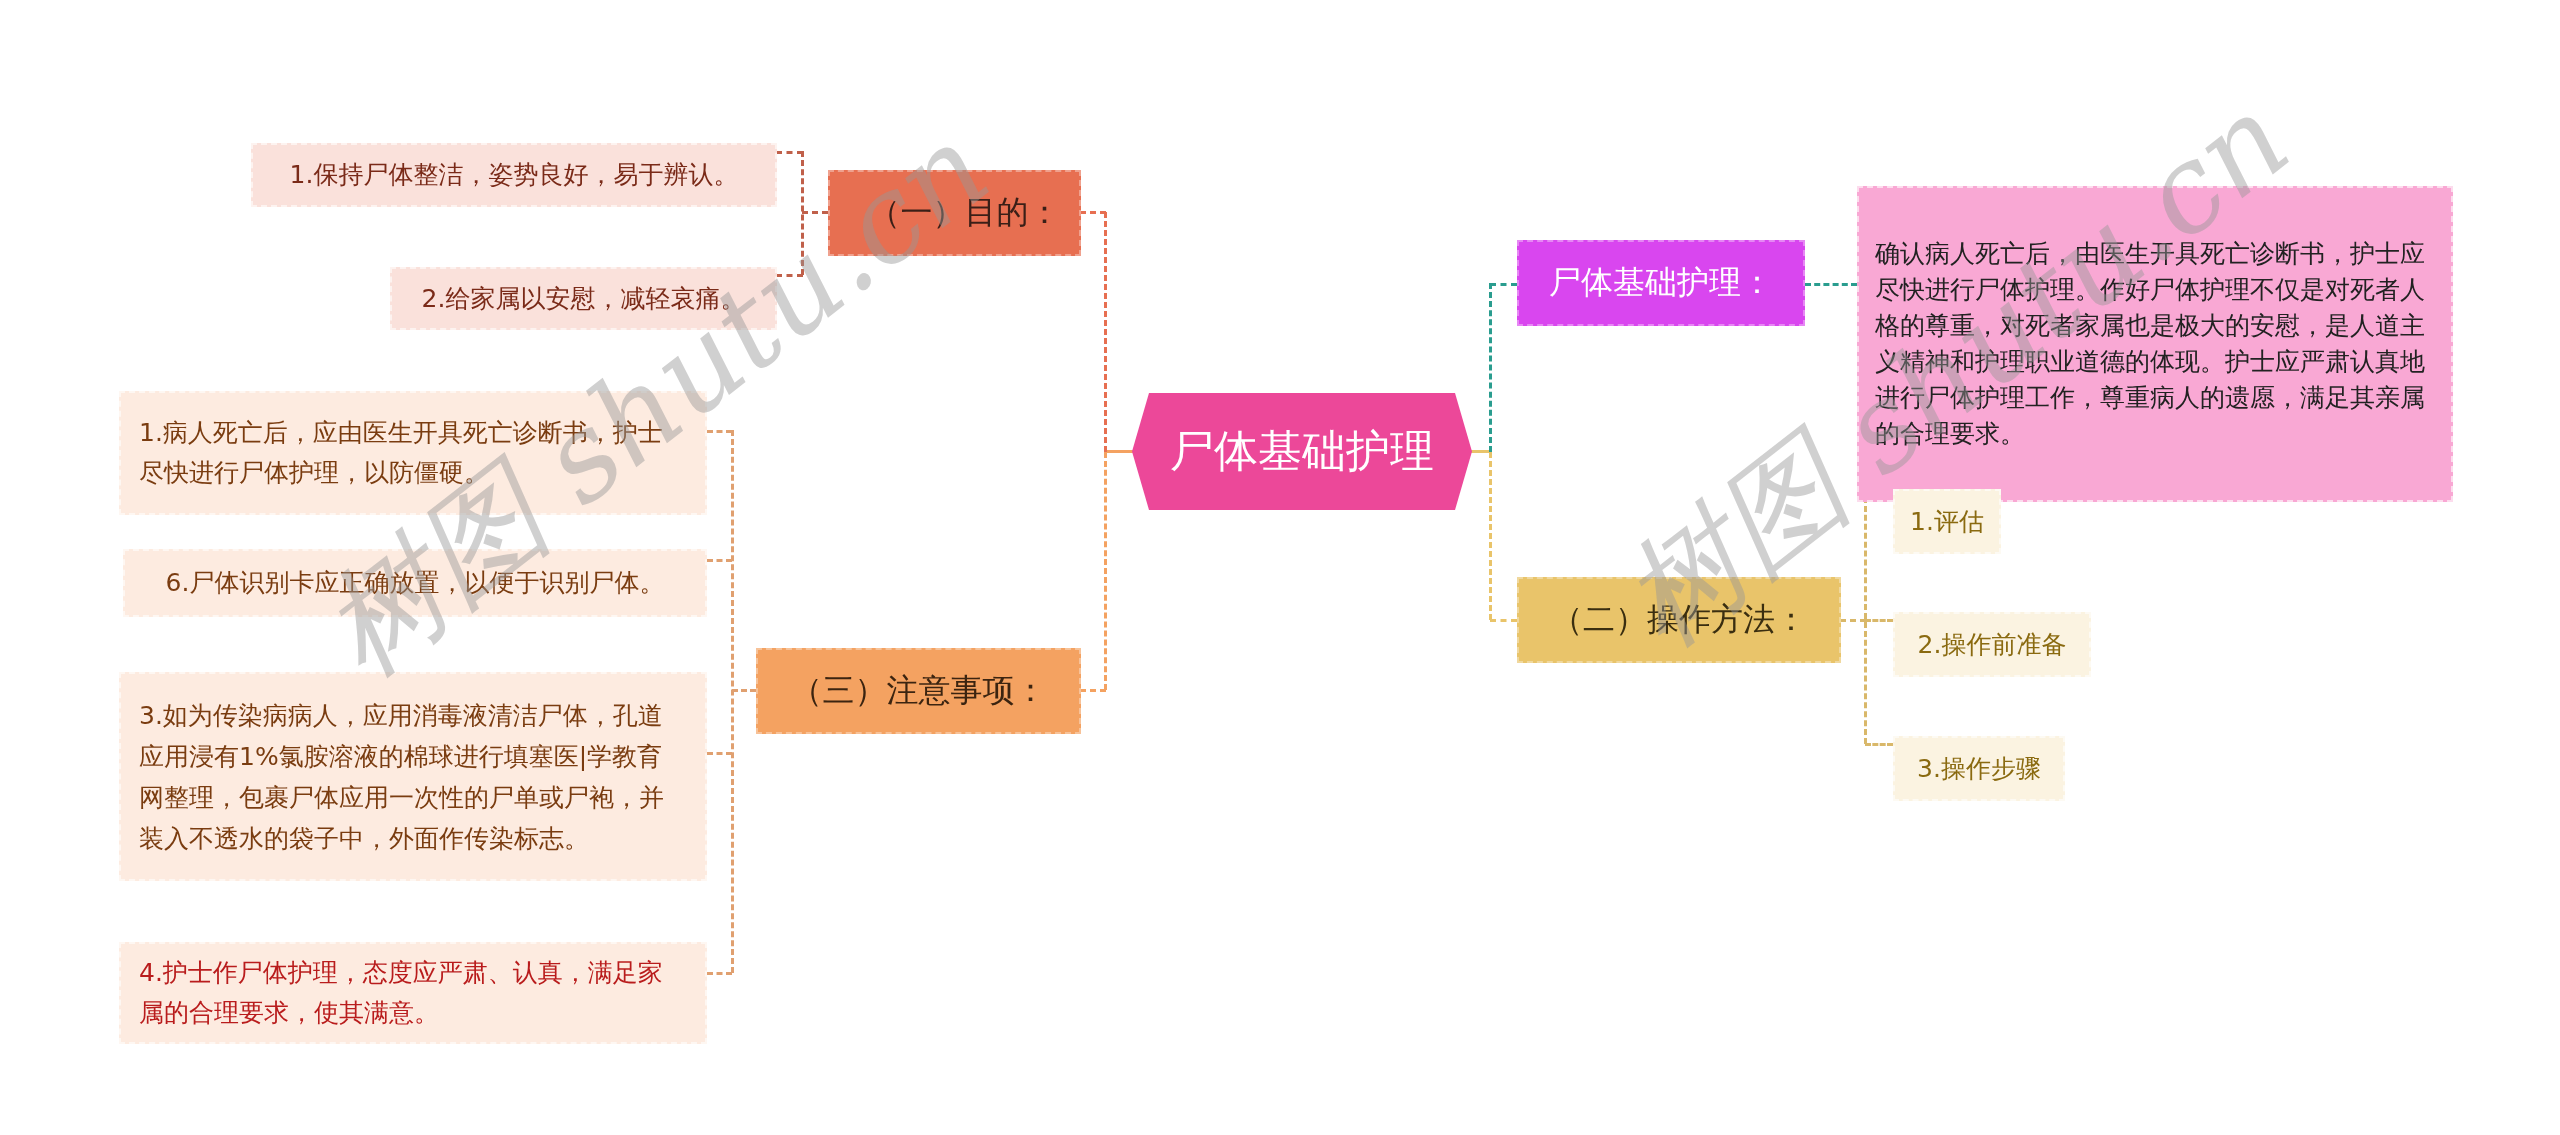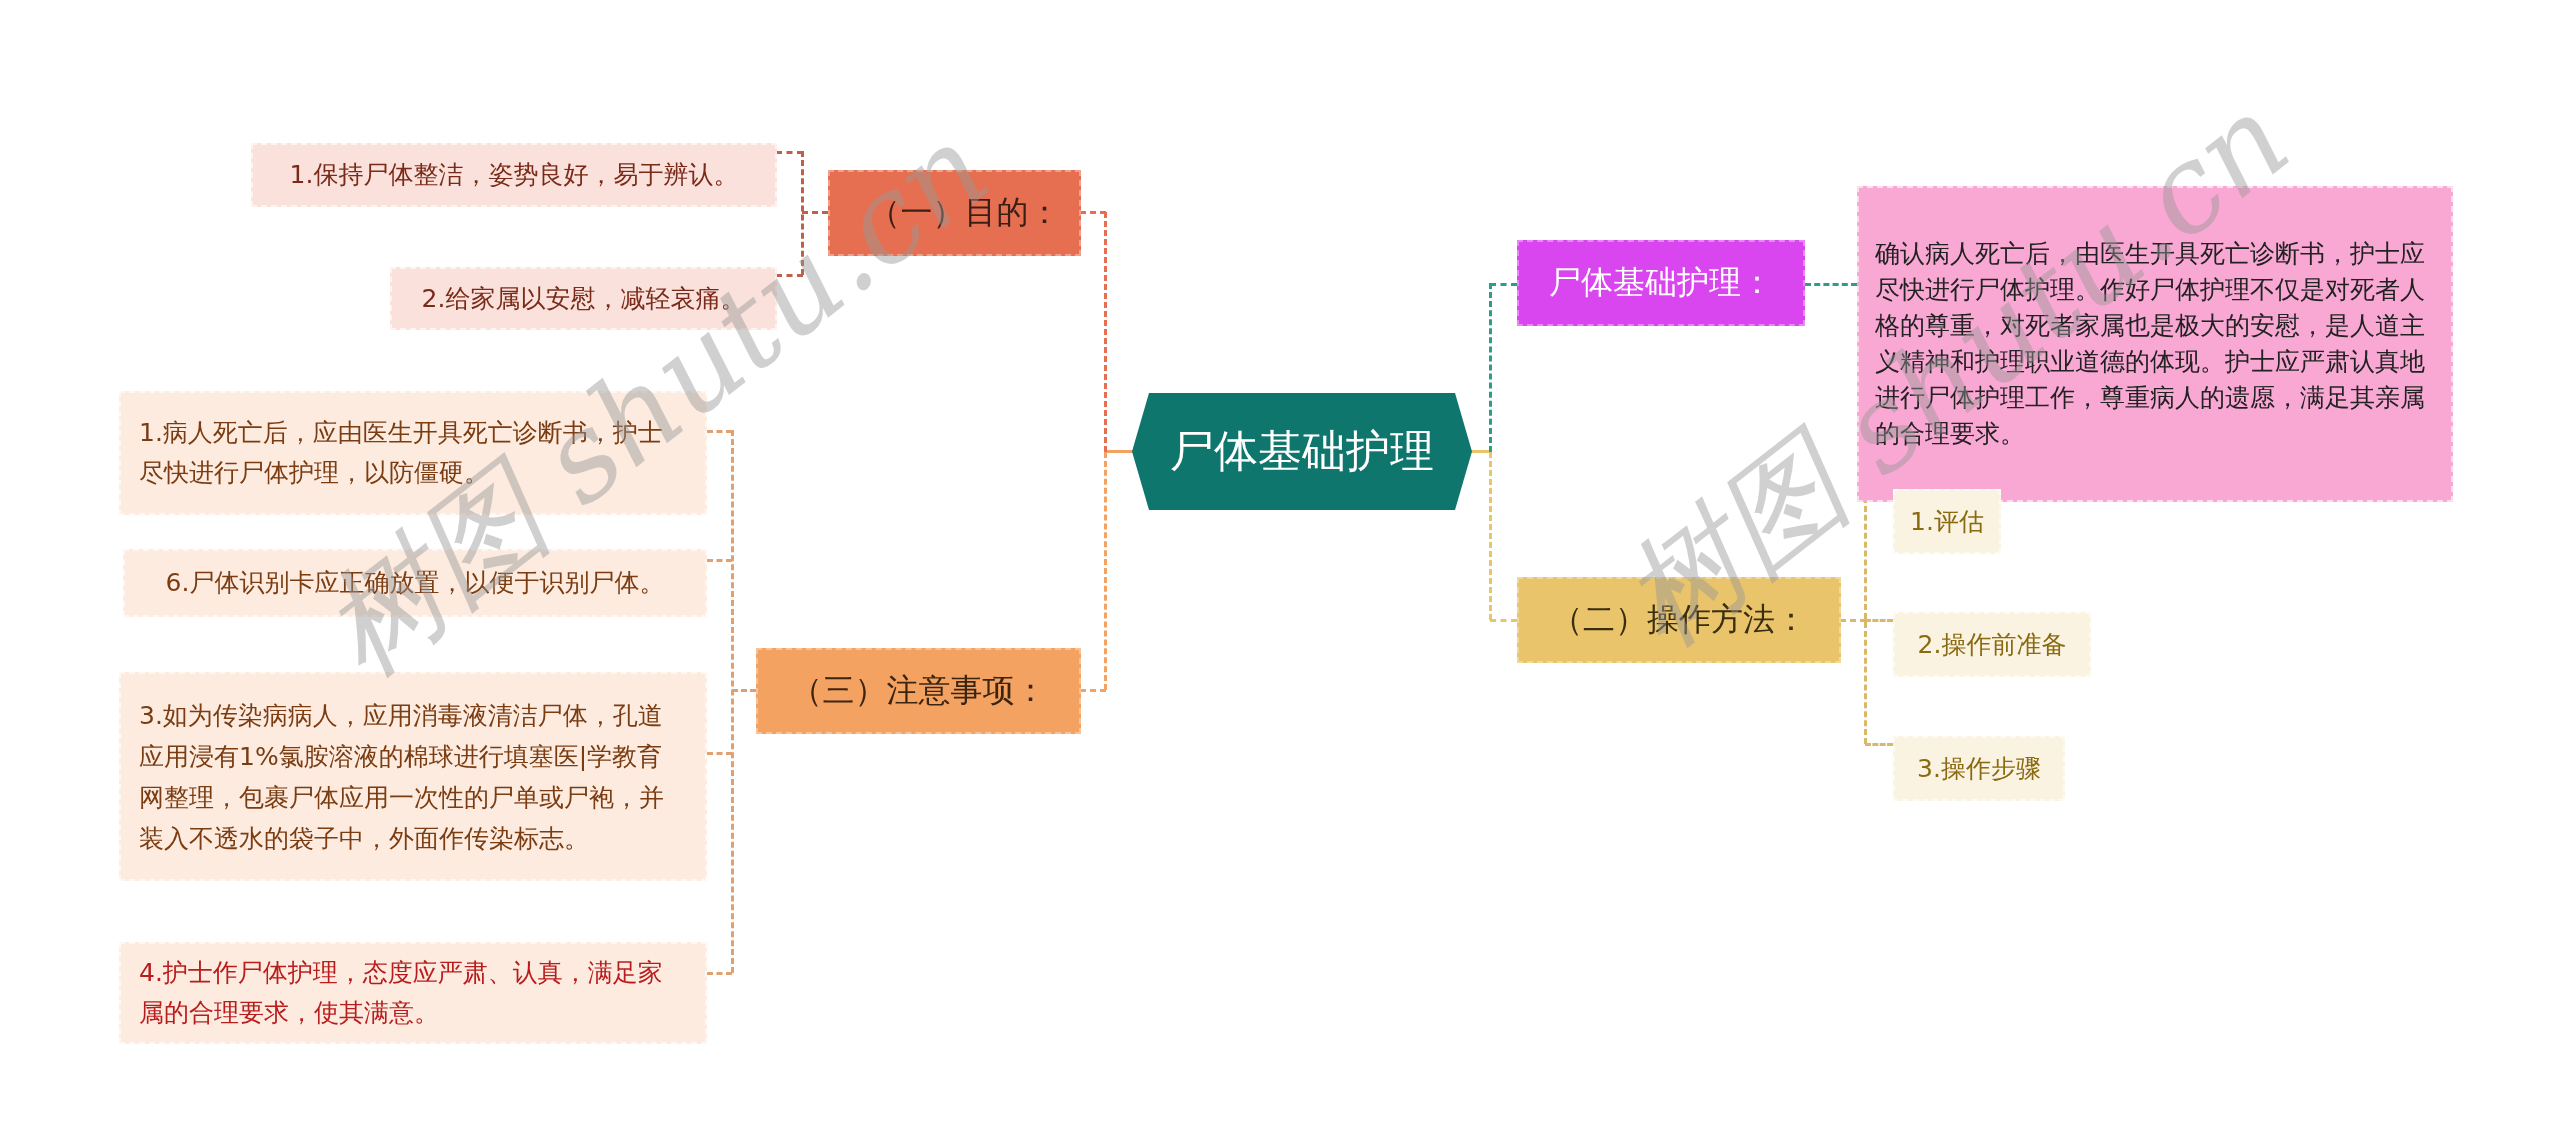--- a/index.html
+++ b/index.html
@@ -1,19 +1,19 @@
 <!DOCTYPE html>
 <html><head>
 <meta charset="utf-8">
 <style>
   html, body { margin:0; padding:0; background:#ffffff; }
   body { width:2560px; height:1135px; position:relative; overflow:hidden;
          font-family:"DejaVu Sans","Liberation Sans",sans-serif; }
   .node { display:flex; align-items:center; box-sizing:border-box; position:absolute; }
-  .root { background:#0f766e; color:#ffffff; font-size:44px; justify-content:center;
+  .root { background:#ec4899; color:#ffffff; font-size:44px; justify-content:center;
           clip-path:polygon(5% 0,95% 0,100% 50%,95% 100%,5% 100%,0 50%); }
   .l1 { font-size:32px; justify-content:center; border:2px dashed rgba(255,255,255,0.35); }
   .leaf { font-size:25px; line-height:40px; padding:0 18px; border:2px dashed rgba(255,255,255,0.6);margin-top:24px; }
   .leaf.center { justify-content:center; }
   .hl { position:absolute; height:0; border-top-style:dashed; border-top-width:3px; }
   .vl { position:absolute; width:0; border-left-style:dashed; border-left-width:3px; }
   .watermark { position:absolute; font-family:"DejaVu Serif","Liberation Serif",serif; font-style:italic;
                font-size:120px; color:rgba(150,150,150,0.45); white-space:nowrap;
                transform:rotate(-38deg); transform-origin:left bottom; pointer-events:none; }
 </style>

